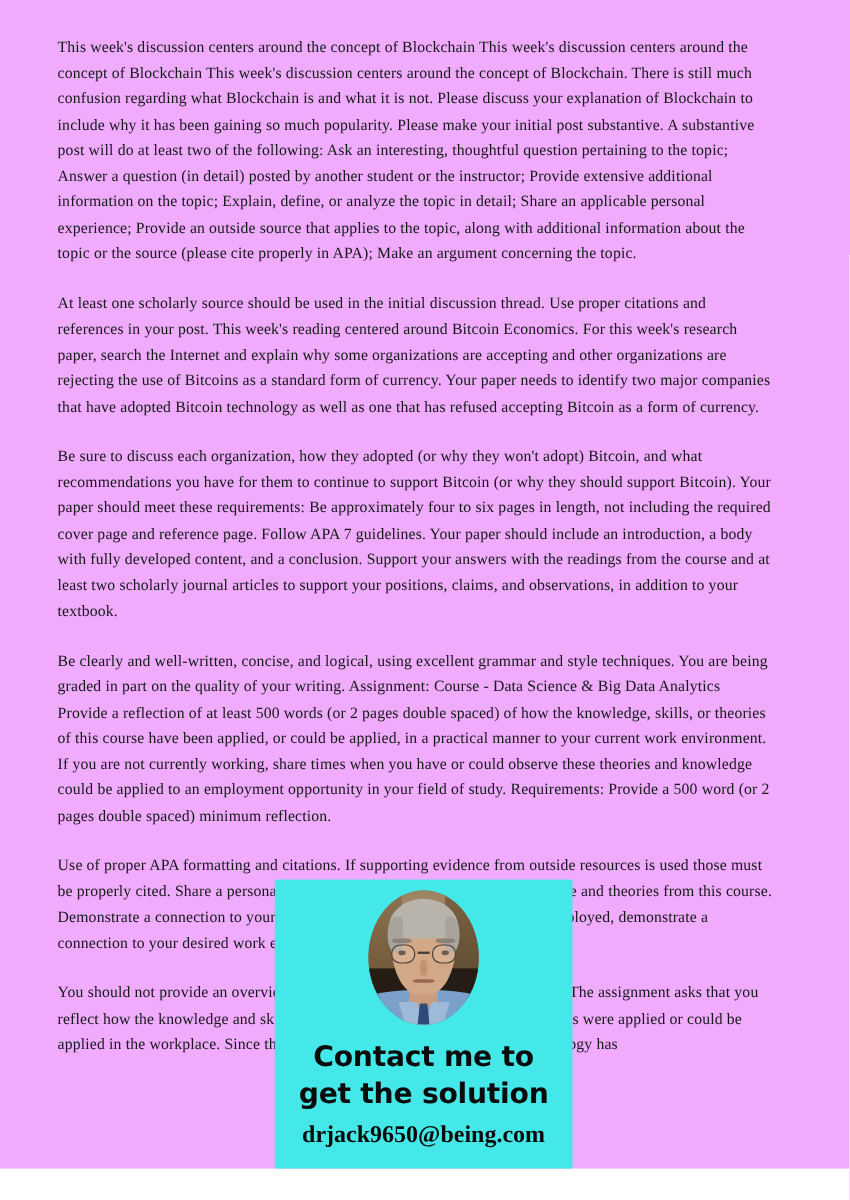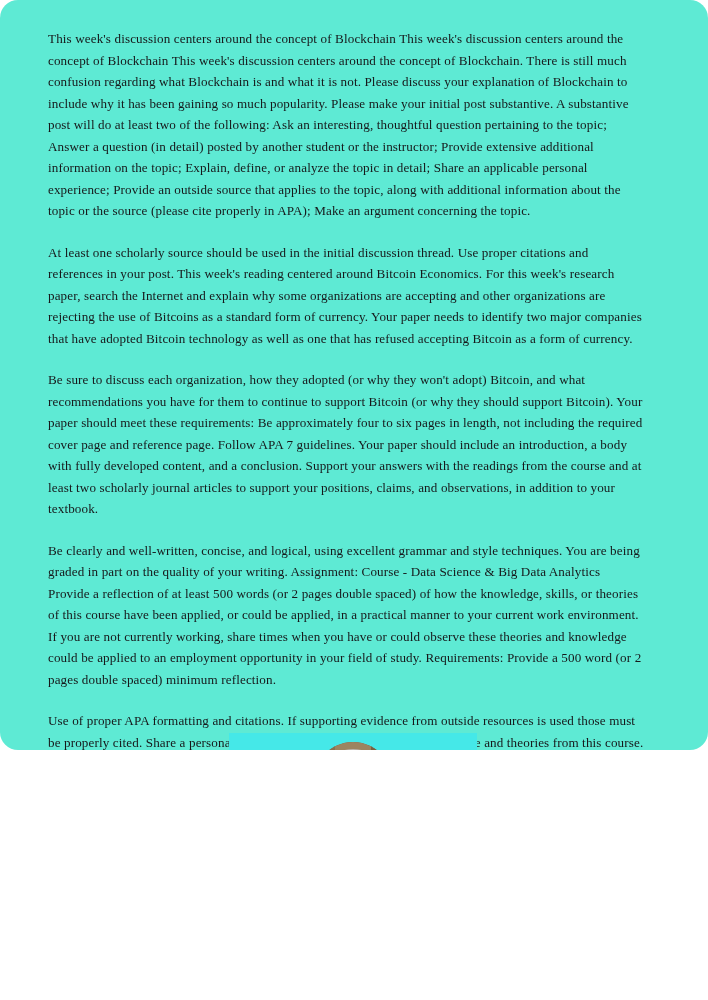--- a/index.html
+++ b/index.html
@@ -6,24 +6,23 @@
     margin: 0;
     padding: 0;
     background: #ffffff;
   }
   body {
     font-family: "Liberation Serif", "DejaVu Serif", serif;
   }
   #page {
     position: relative;
     width: 708px;
-    height: 750px;
-    background: #5eead4;
+    height: 974px;
+    background: #f0abfc;
     overflow: hidden;
-    border-radius: 18px;
   }
   #doc-body {
     position: absolute;
     left: 48px;
     top: 28px;
     width: 596px;
   }
   .para {
     margin: 0 0 20px 0;
     font-size: 13.1px;

